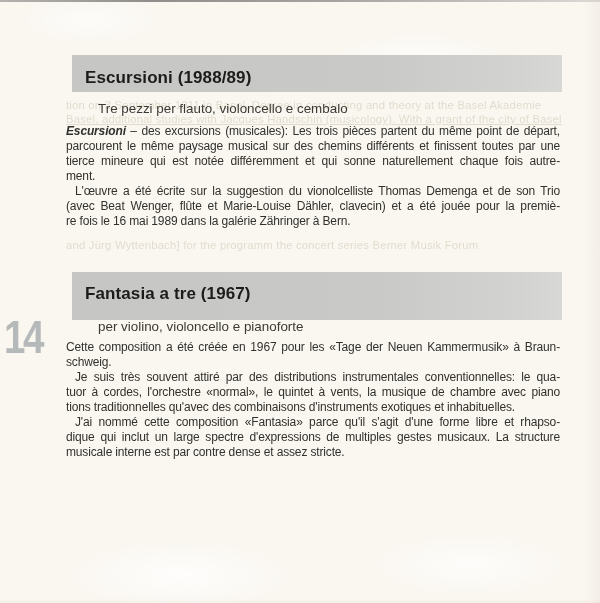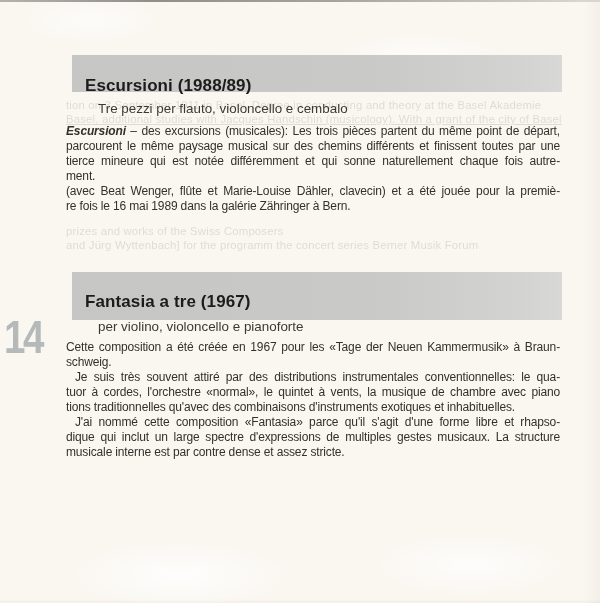--- a/index.html
+++ b/index.html
@@ -39,21 +39,21 @@
   .g3 { top:225px; }
   .g4 { top:239px; }
 
   .bar {
     position:absolute; left:72px; width:490px; height:37px;
     background:linear-gradient(to right,#c6c7c5 0%,#c9cac8 62%,#d3d4d2 92%,#d8d9d7 100%);
   }
   .bar1 { top:55px; }
   .bar2 { top:272px; height:48px; }
   .bar h2 {
-    margin:0; padding:12px 0 0 13px;
+    margin:0; padding:4px 0 0 13px;
     font-size:17px; font-weight:700; color:#1c1c1a;
     line-height:37px; letter-spacing:.1px;
   }
   .bar2 h2 { line-height:36px; }
 
   .subtitle {
     position:absolute; left:66px; width:495px; height:17px;
     font-size:13.4px; color:#3a3a35; line-height:17px;margin-left:32px;
   }
   .sub1 { top:100px; }
@@ -82,32 +82,32 @@
 </style>
 </head>
 <body>
 
 <div class="page">
 
   <div class="top-edge"></div>
 
   <div class="ghost g1">tion on 3 September 1911 in Basel. Degree in conducting and theory at the Basel Akademie</div>
   <div class="ghost g2">Basel, additional studies with Jacques Handschin (musicology). With a grant of the city of Basel</div>
-  <div class="ghost g3">prizes and works of the Swiss Composers</div>
   <div class="ghost g4">and Jürg Wyttenbach] for the programm the concert series Berner Musik Forum</div>
 
   <div class="bar bar1">
     <h2>Escursioni (1988/89)</h2>
   </div>
   <div class="subtitle sub1">Tre pezzi per flauto, violoncello e cembalo</div>
   <div class="body-block body1">
       <div class="line"><span style="font-weight: 700; font-style: italic;">Escursioni</span><span> – des excursions (musicales): Les trois pièces partent du même point de départ,</span></div>
       <div class="line">parcourent le même paysage musical sur des chemins différents et finissent toutes par une</div>
       <div class="line">tierce mineure qui est notée différemment et qui sonne naturellement chaque fois autre-</div>
       <div class="line last">ment.</div>
+      <div class="line ind">L'œuvre a été écrite sur la suggestion du vionolcelliste Thomas Demenga et de son Trio</div>
       <div class="line">(avec Beat Wenger, flûte et Marie-Louise Dähler, clavecin) et a été jouée pour la premiè-</div>
       <div class="line last">re fois le 16 mai 1989 dans la galérie Zähringer à Bern.</div>
     </div>
 
   <div class="bar bar2">
     <h2>Fantasia a tre (1967)</h2>
   </div>
   <div class="subtitle sub2">per violino, violoncello e pianoforte</div>
   <div class="body-block body2">
       <div class="line">Cette composition a été créée en 1967 pour les «Tage der Neuen Kammermusik» à Braun-</div>

